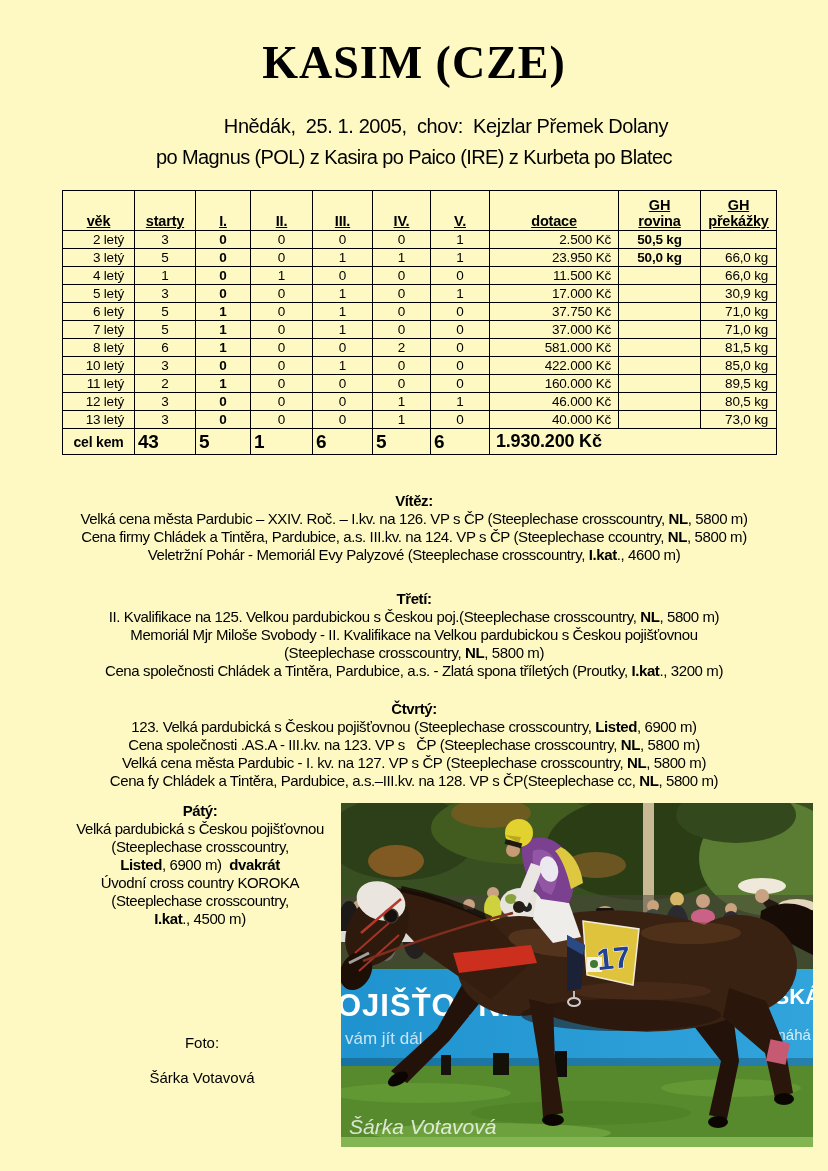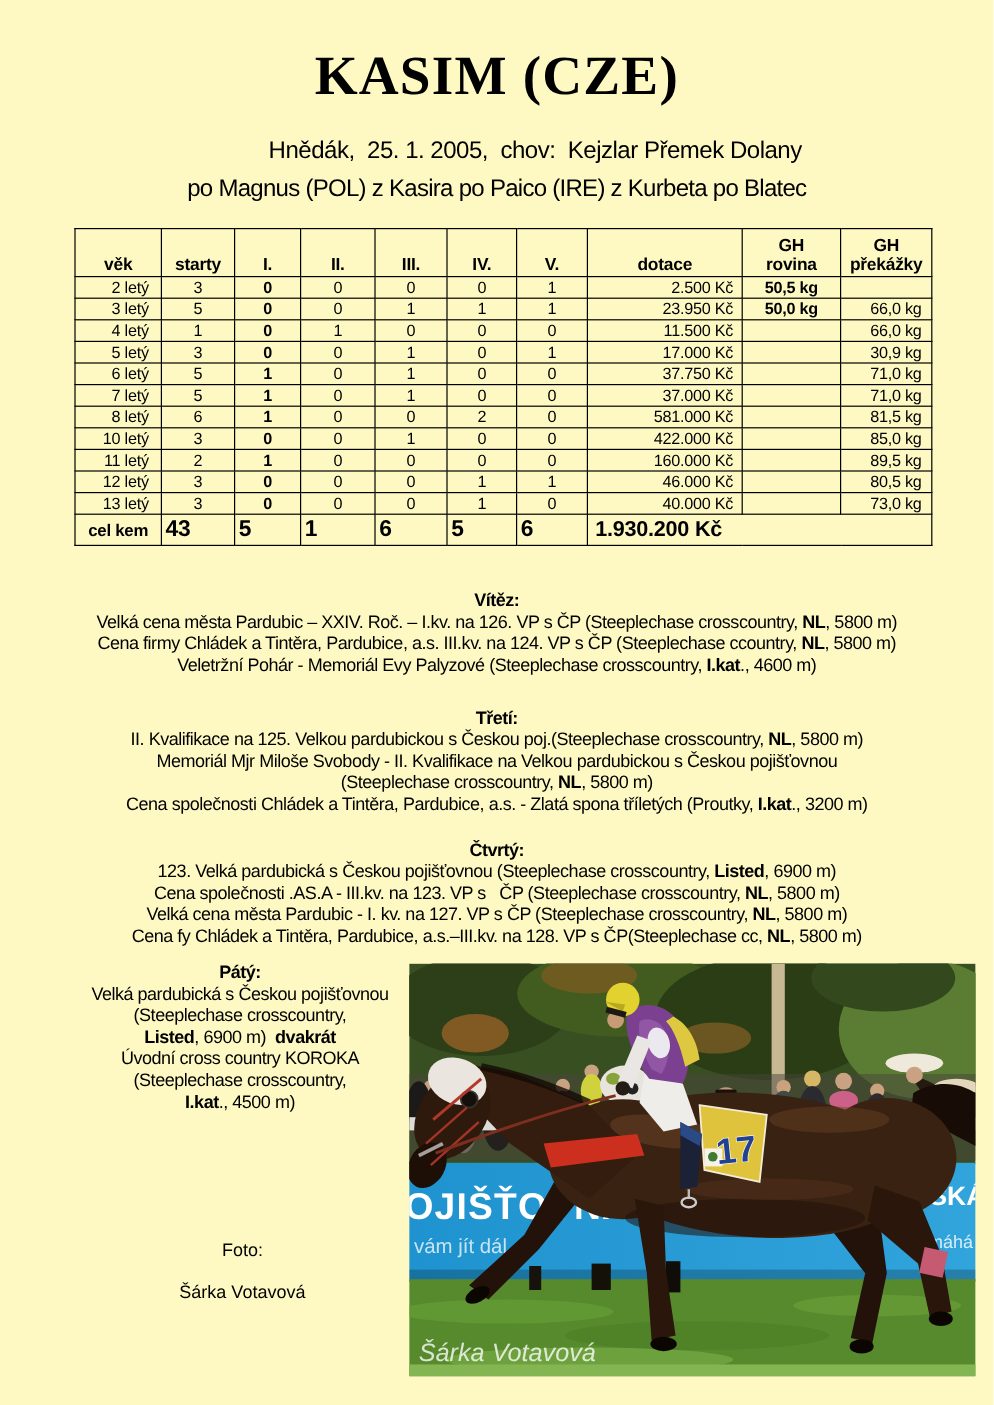--- a/index.html
+++ b/index.html
@@ -9,21 +9,21 @@
   #title{position:absolute;left:0;top:36px;width:828px;text-align:center;
          font-family:"Liberation Serif",serif;font-weight:bold;font-size:46px;letter-spacing:1px;}
   #subtitle1{position:absolute;left:0;top:115px;width:828px;text-align:center;
              font-size:20px;letter-spacing:-0.4px;margin-left:32px;}
   #subtitle2{position:absolute;left:0;top:126px;width:828px;text-align:center;
              font-size:20px;letter-spacing:-0.6px;margin-top:20px;}
   table#stats{position:absolute;left:62px;top:190px;width:714px;border-collapse:collapse;
               table-layout:fixed;letter-spacing:-0.2px;}
   #stats td,#stats th{border:1px solid #000;overflow:hidden;}
   #stats thead th{height:37px;vertical-align:bottom;text-align:center;
-                  font-size:14.5px;font-weight:bold;padding:1px 2px 1px;}
+                  font-size:14.5px;font-weight:bold;padding:1px 2px 1px;text-decoration:underline;}
   #stats tbody td{height:17px;font-size:13.5px;padding:0 3px;}
   #stats .c0{text-align:right;padding-right:10px;}
   #stats .c1,#stats .c2,#stats .c3,#stats .c4,#stats .c5,#stats .c6{text-align:center;}
   #stats .c2{font-weight:bold;}
   #stats .c7{text-align:right;padding-right:7px;}
   #stats .c8{text-align:center;font-weight:bold;}
   #stats .c9{text-align:right;padding-right:8px;}
   #stats tr.trow td{height:25px;font-weight:bold;vertical-align:middle;}
   #stats .t-label{font-size:14px;text-align:center;}
   #stats .t-num{font-size:19px;text-align:left;}

